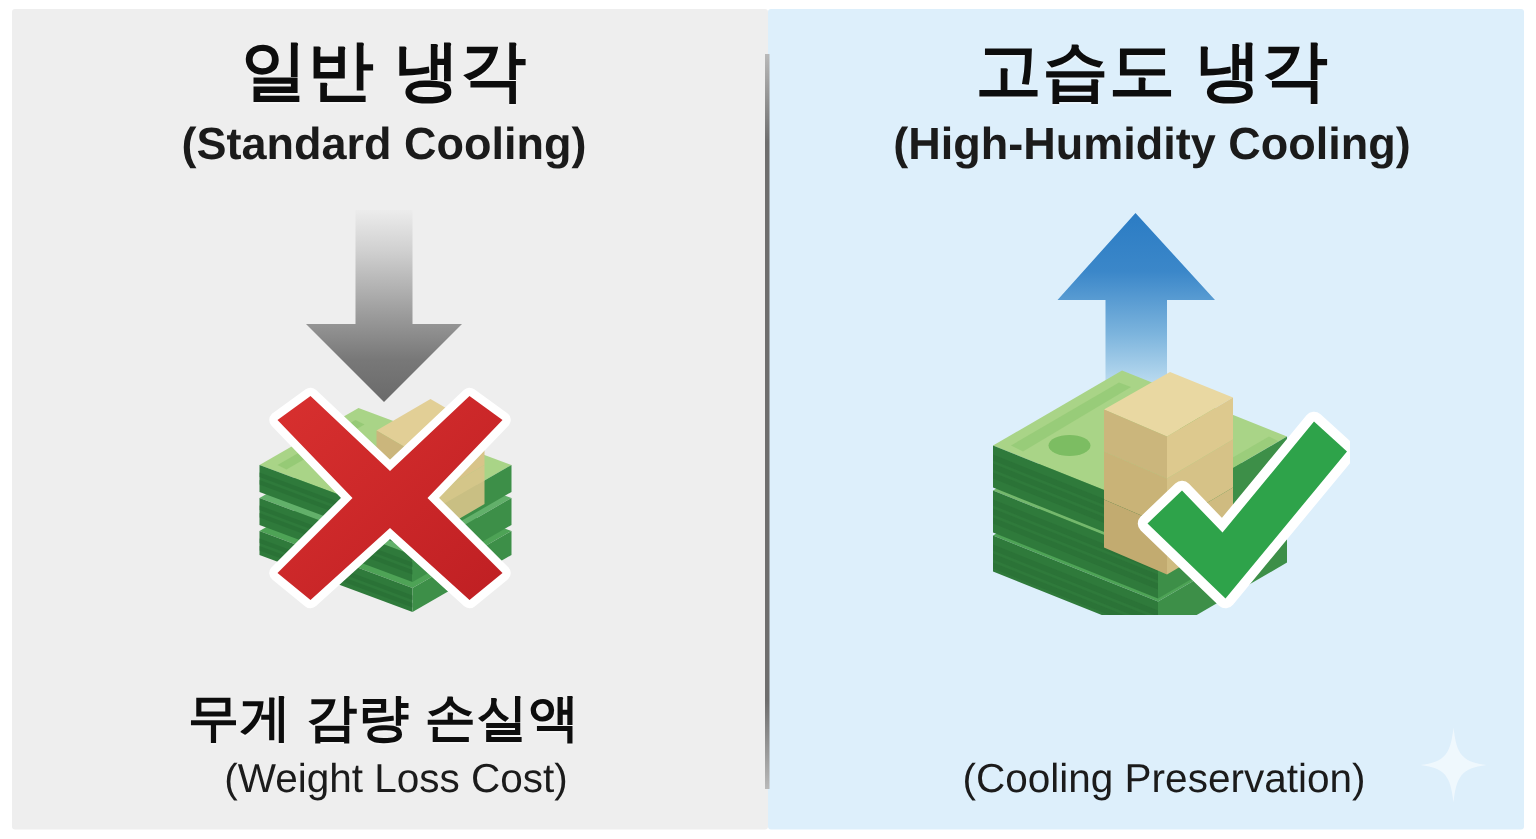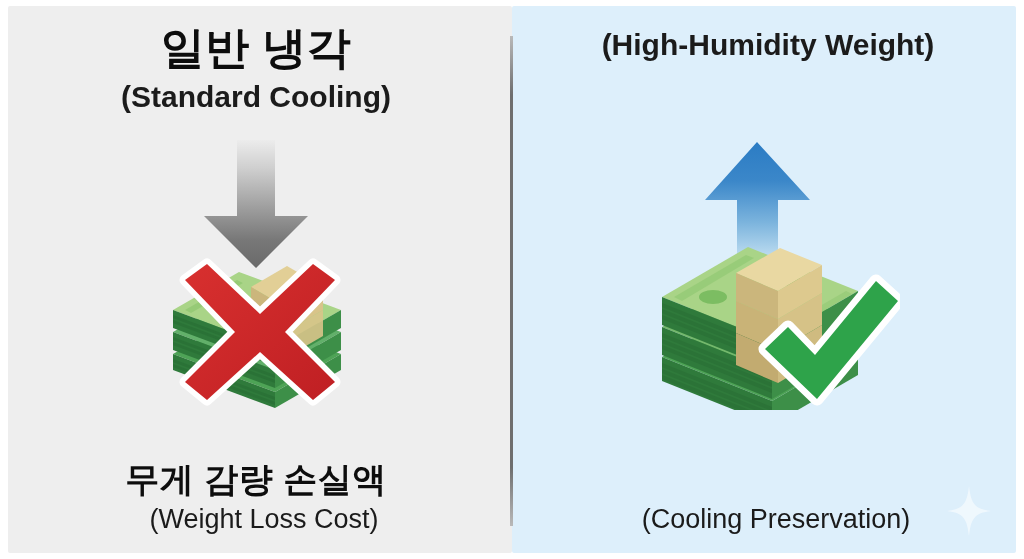--- a/index.html
+++ b/index.html
@@ -235,21 +235,22 @@
     <div class="caption-block">
       <p class="caption-ko">무게 감량 손실액</p>
       <p class="caption-en">(Weight Loss Cost)</p>
     </div>
   </div>
 
   <div class="panel" id="panel-high-humidity">
     <div class="panel-inner"></div>
 
     <div class="heading-block">
-      <p class="title-en">(High-Humidity Weight)</p>
+      <p class="title-ko">고습도 냉각</p>
+      <p class="title-en">(High-Humidity Cooling)</p>
     </div>
 
     <div class="caption-block">
       <p class="caption-en">(Cooling Preservation)</p>
     </div>
   </div>
 
   <div class="artwork" style="z-index:6;">
 
     <div class="art-arrow-up">

